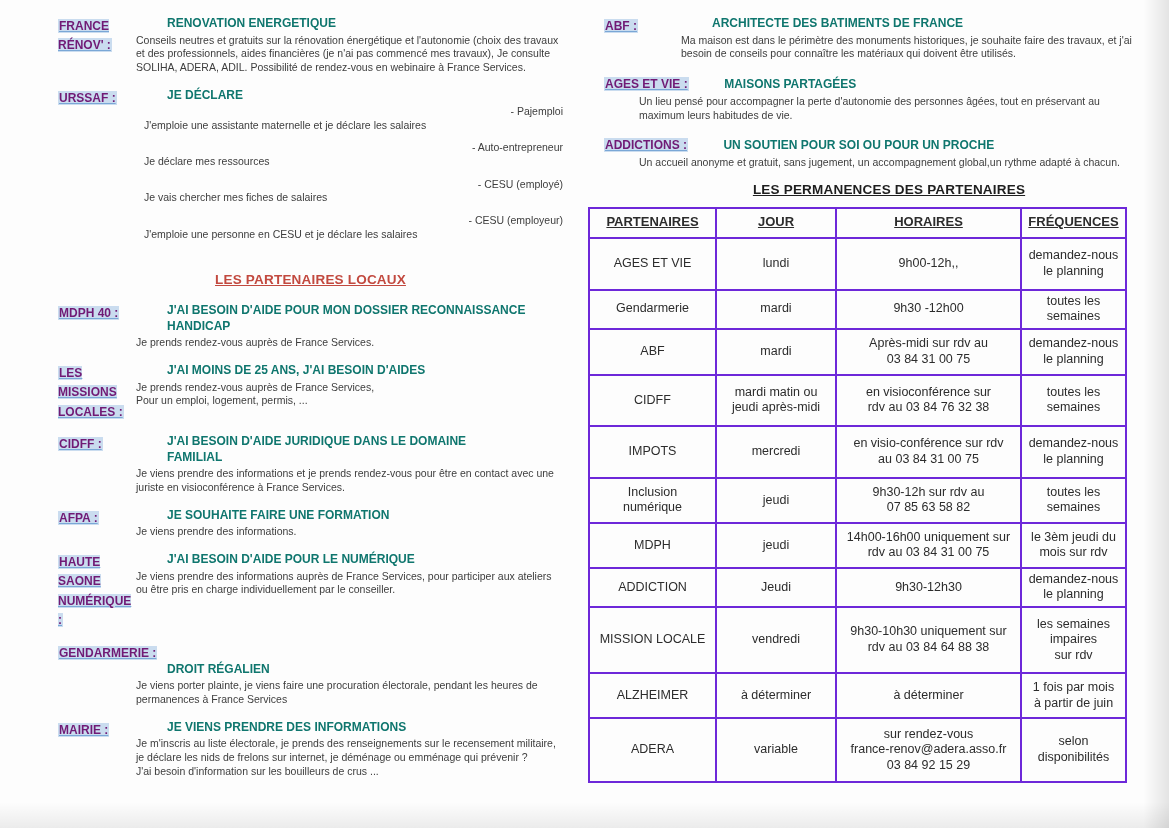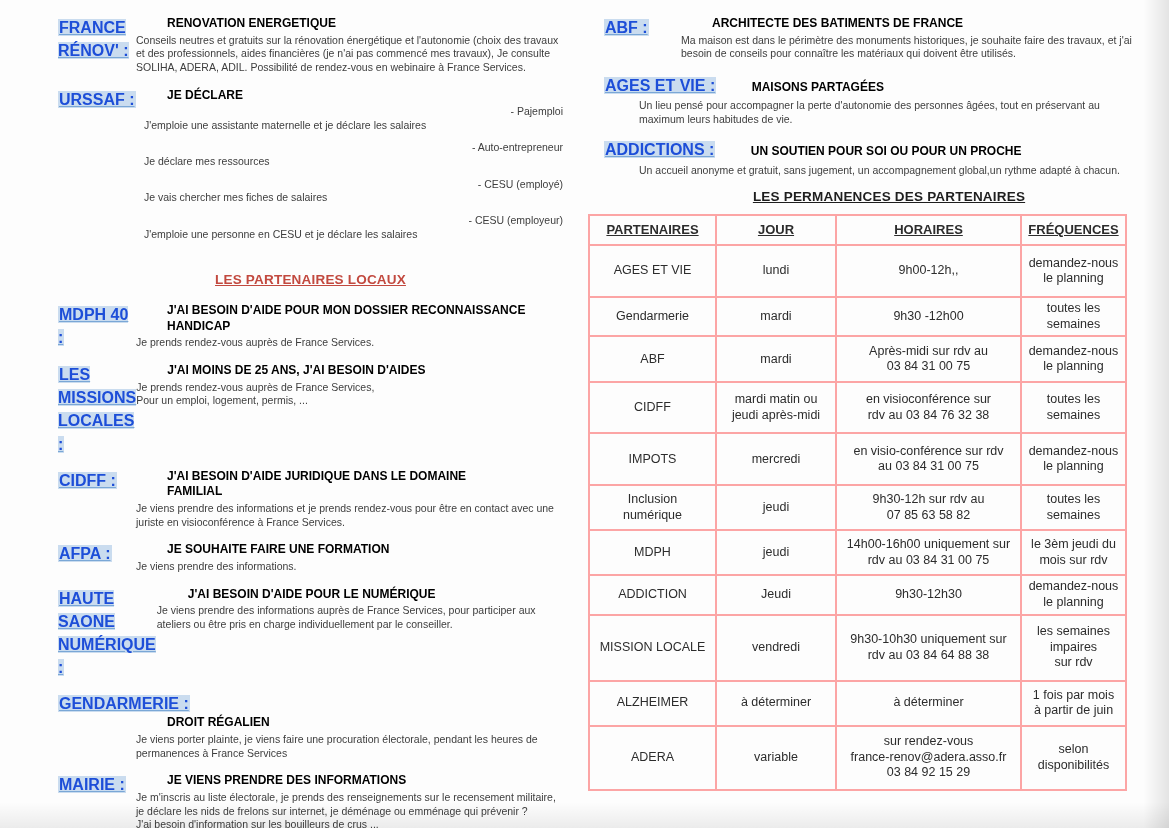--- a/index.html
+++ b/index.html
@@ -15,26 +15,26 @@
 
   .col-left{position:absolute;left:58px;top:16px;width:505px;}
   .col-right{position:absolute;left:604px;top:16px;width:540px;}
 
   .sec{display:flex;margin-bottom:13px;}
   .label-col{flex:0 0 78px;}
   .col-right .label-col{flex:0 0 77px;}
   .content-col{flex:1 1 auto;}
 
   .plabel{
-    display:inline;font-weight:bold;font-size:16px;line-height:1.45;
-    color:#1d4ed8;background:#cadcef;text-decoration:underline;
+    display:inline;font-weight:bold;font-size:12px;line-height:1.45;
+    color:#701a75;background:#cadcef;text-decoration:underline;
     text-decoration-color:#7aa7d6;white-space:pre-line;padding:0 1px;
   }
   .heading{
-    color:#000000;font-weight:bold;font-size:12px;line-height:1.3;
+    color:#0f766e;font-weight:bold;font-size:12px;line-height:1.3;
     margin:0 0 2px 0;white-space:pre-line;padding-left:31px;
   }
   .body{
     font-size:10.5px;line-height:1.3;margin:2px 0 0 0;color:#3d3d3d;
     white-space:pre-line;
   }
   .item{margin-bottom:9px;}
   .item-name{font-size:10.5px;line-height:1.3;color:#3d3d3d;margin:0;text-align:right;}
   .item-desc{font-size:10.5px;line-height:1.3;color:#3d3d3d;margin:0 0 0 8px;}
 
@@ -51,21 +51,21 @@
 
   .table-title{
     color:#1e1e1e;font-size:13.5px;font-weight:bold;text-align:center;
     text-decoration:underline;margin:4px 0 10px 30px;letter-spacing:.2px;
   }
   table.perm{
     border-collapse:collapse;table-layout:fixed;width:537px;margin-left:-16px;
     background:#fdfdfd;
   }
   table.perm th,table.perm td{
-    border:2px solid #fca5a5;text-align:center;vertical-align:middle;
+    border:2px solid #6d28d9;text-align:center;vertical-align:middle;
     font-size:12.5px;line-height:1.25;color:#2c2c2c;padding:3px 3px;
     white-space:pre-line;overflow:hidden;
   }
   table.perm th{font-size:13px;font-weight:bold;text-decoration:underline;height:22px;}
   col.c-part{width:127px;} col.c-day{width:120px;} col.c-hours{width:185px;} col.c-freq{width:105px;}
   tbody tr:nth-child(1){height:52px;} tbody tr:nth-child(2){height:28px;}
   tbody tr:nth-child(3){height:46px;} tbody tr:nth-child(4){height:51px;}
   tbody tr:nth-child(5){height:52px;} tbody tr:nth-child(6){height:45px;}
   tbody tr:nth-child(7){height:45px;} tbody tr:nth-child(8){height:29px;}
   tbody tr:nth-child(9){height:66px;} tbody tr:nth-child(10){height:45px;}

